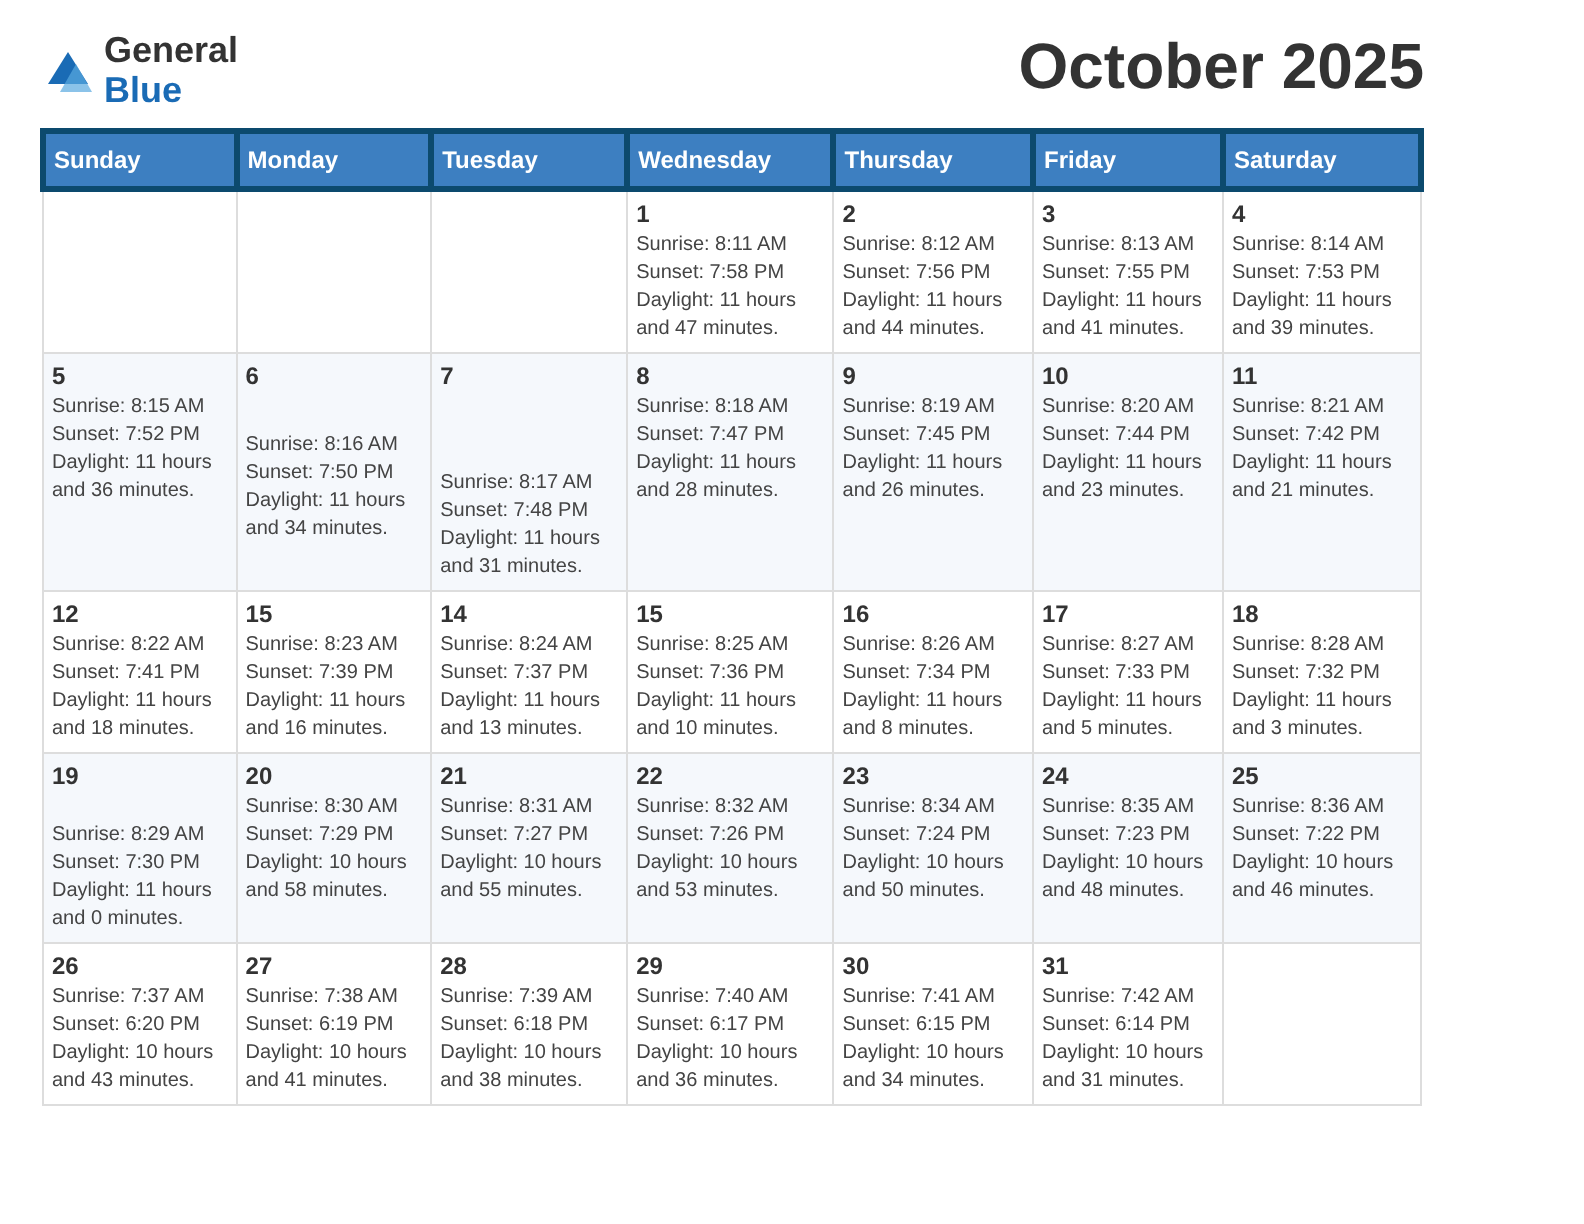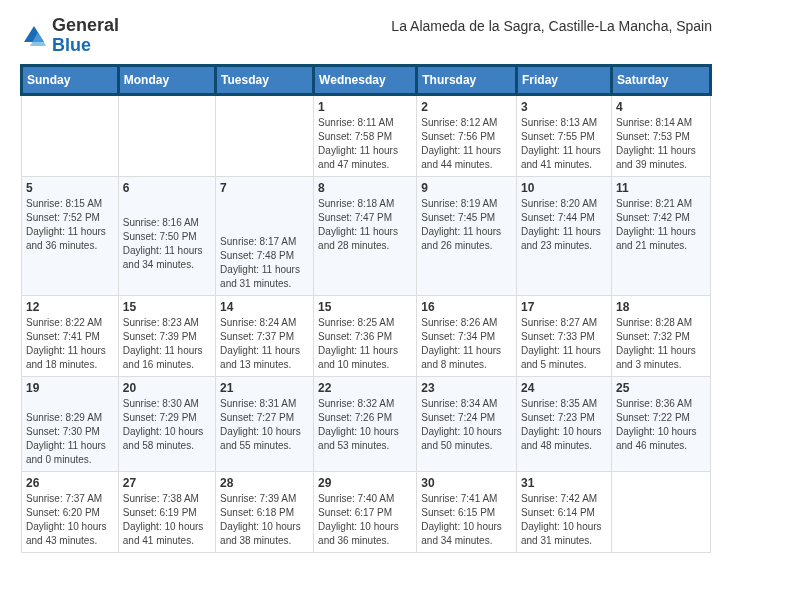--- a/index.html
+++ b/index.html
@@ -105,21 +105,21 @@
       <svg class="logo-icon" viewBox="0 0 28 28" xmlns="http://www.w3.org/2000/svg">
         <polygon points="14,4 24,20 4,20" fill="#1a6bb5"></polygon>
         <polygon points="18,10 26,24 10,24" fill="#5aaae0" opacity="0.7"></polygon>
       </svg>
       <div class="logo-text">
         <div class="logo-general">General</div>
         <div class="logo-blue">Blue</div>
       </div>
     </div>
     <div class="title-section">
-      <div class="subtitle">La Alameda de la Sagra, Castille-La Mancha, Spain</div>
+      <div class="month-title">October 2025</div>
     </div>
   </div>
 
   <table class="calendar">
     <thead>
       <tr>
         <th>Sunday</th>
         <th>Monday</th>
         <th>Tuesday</th>
         <th>Wednesday</th>

